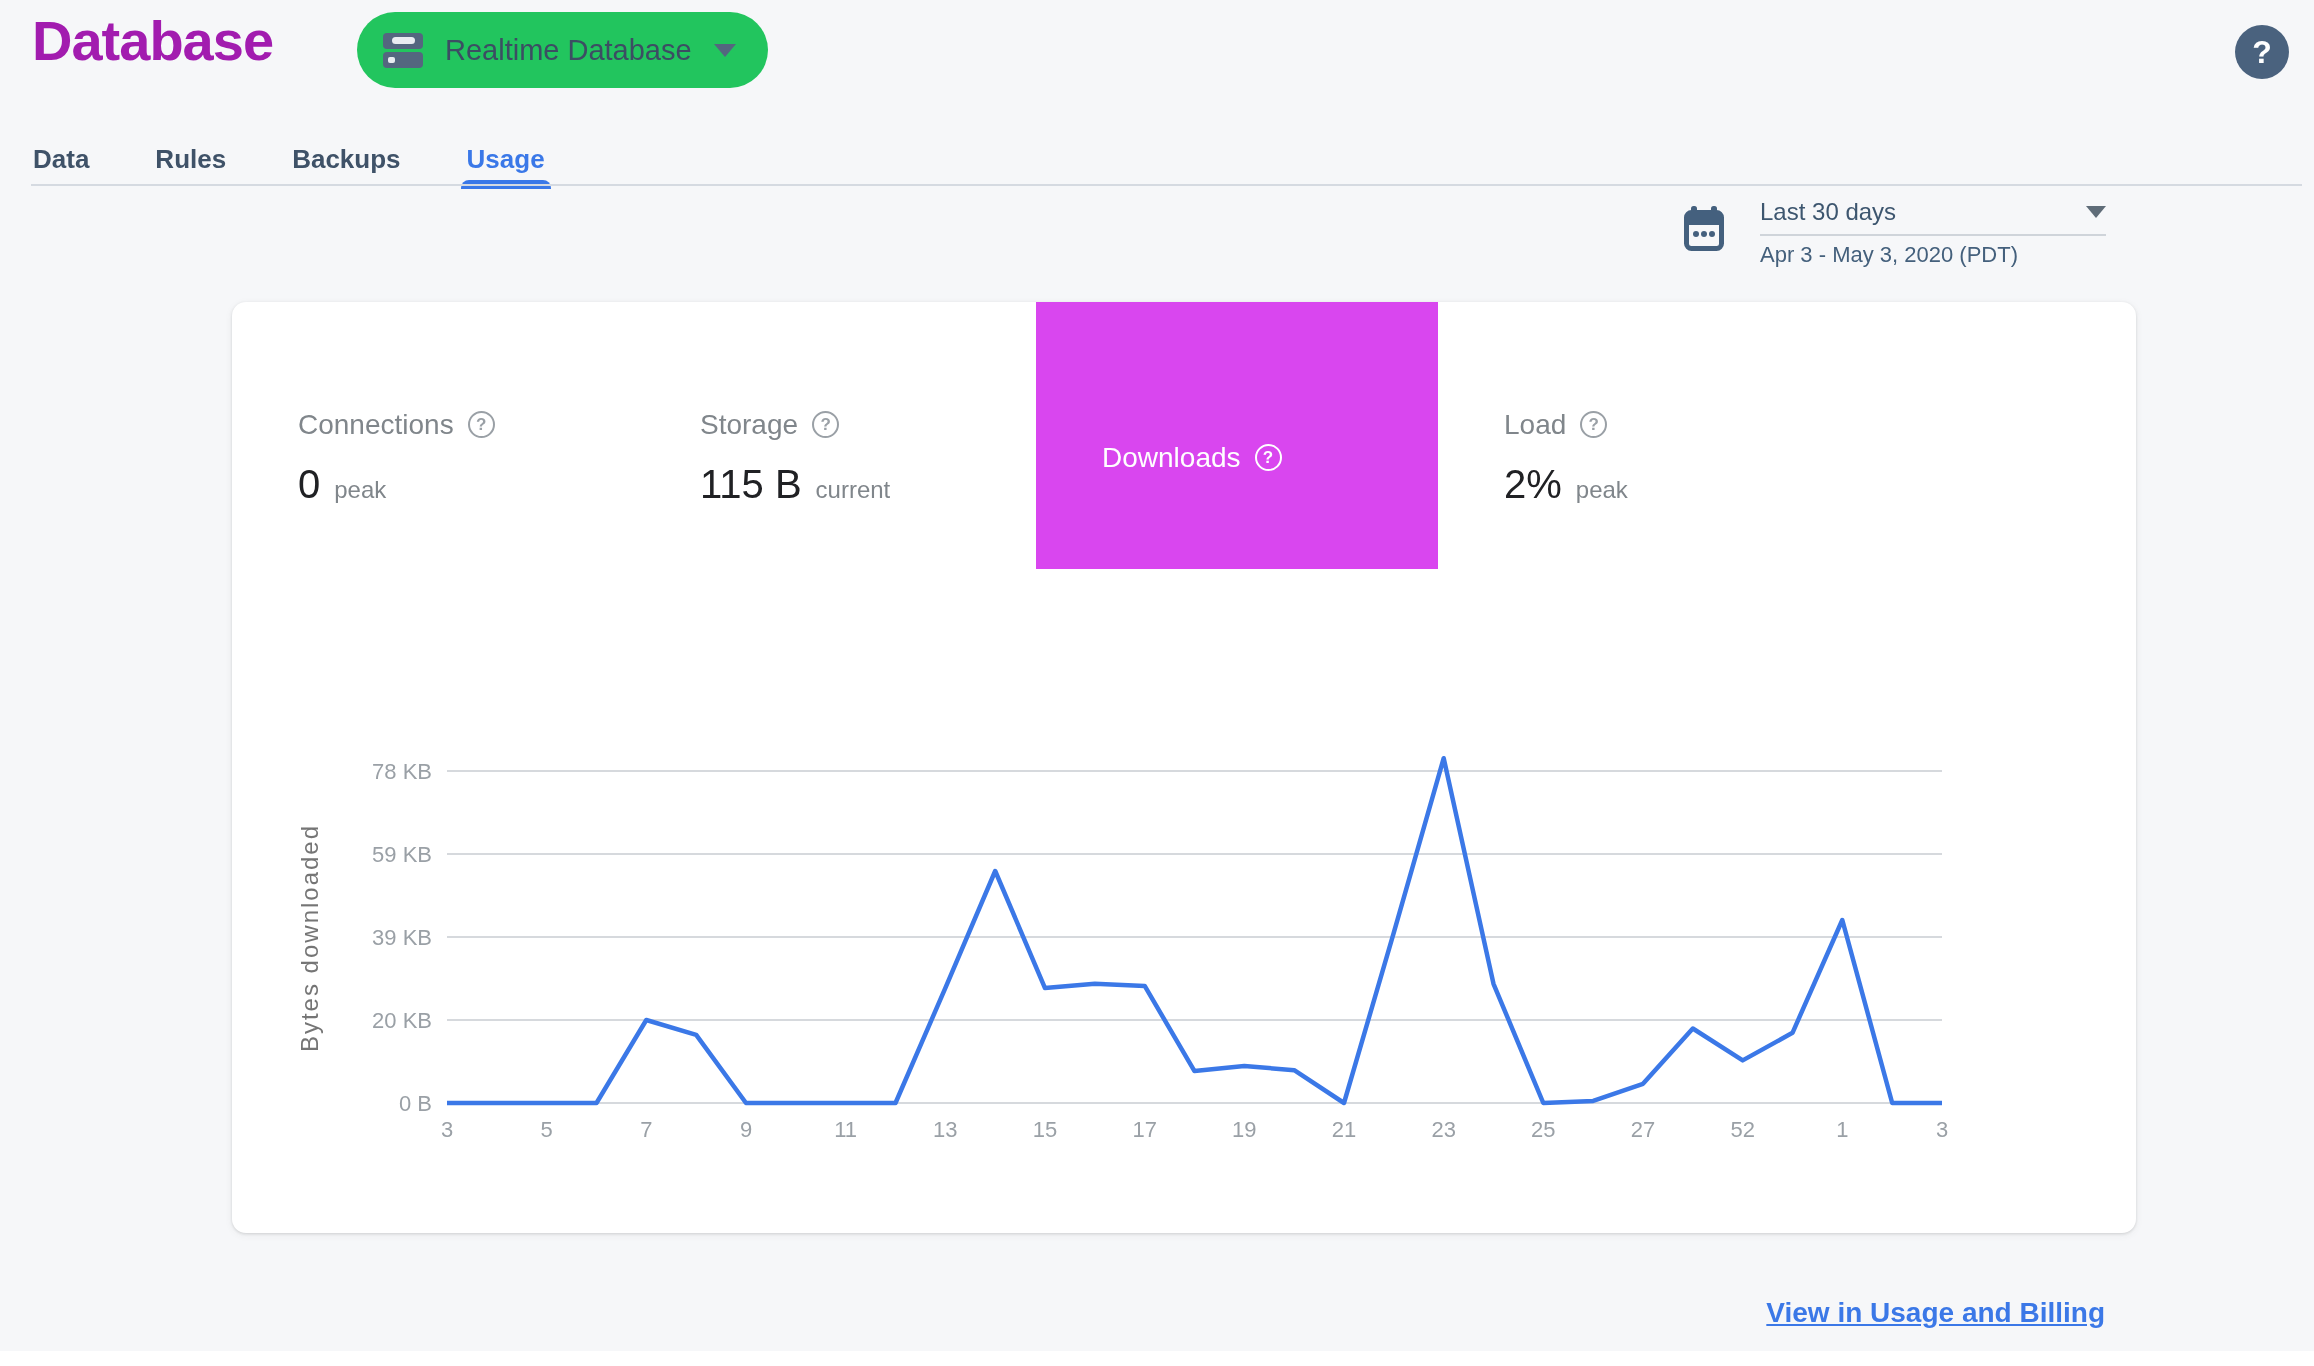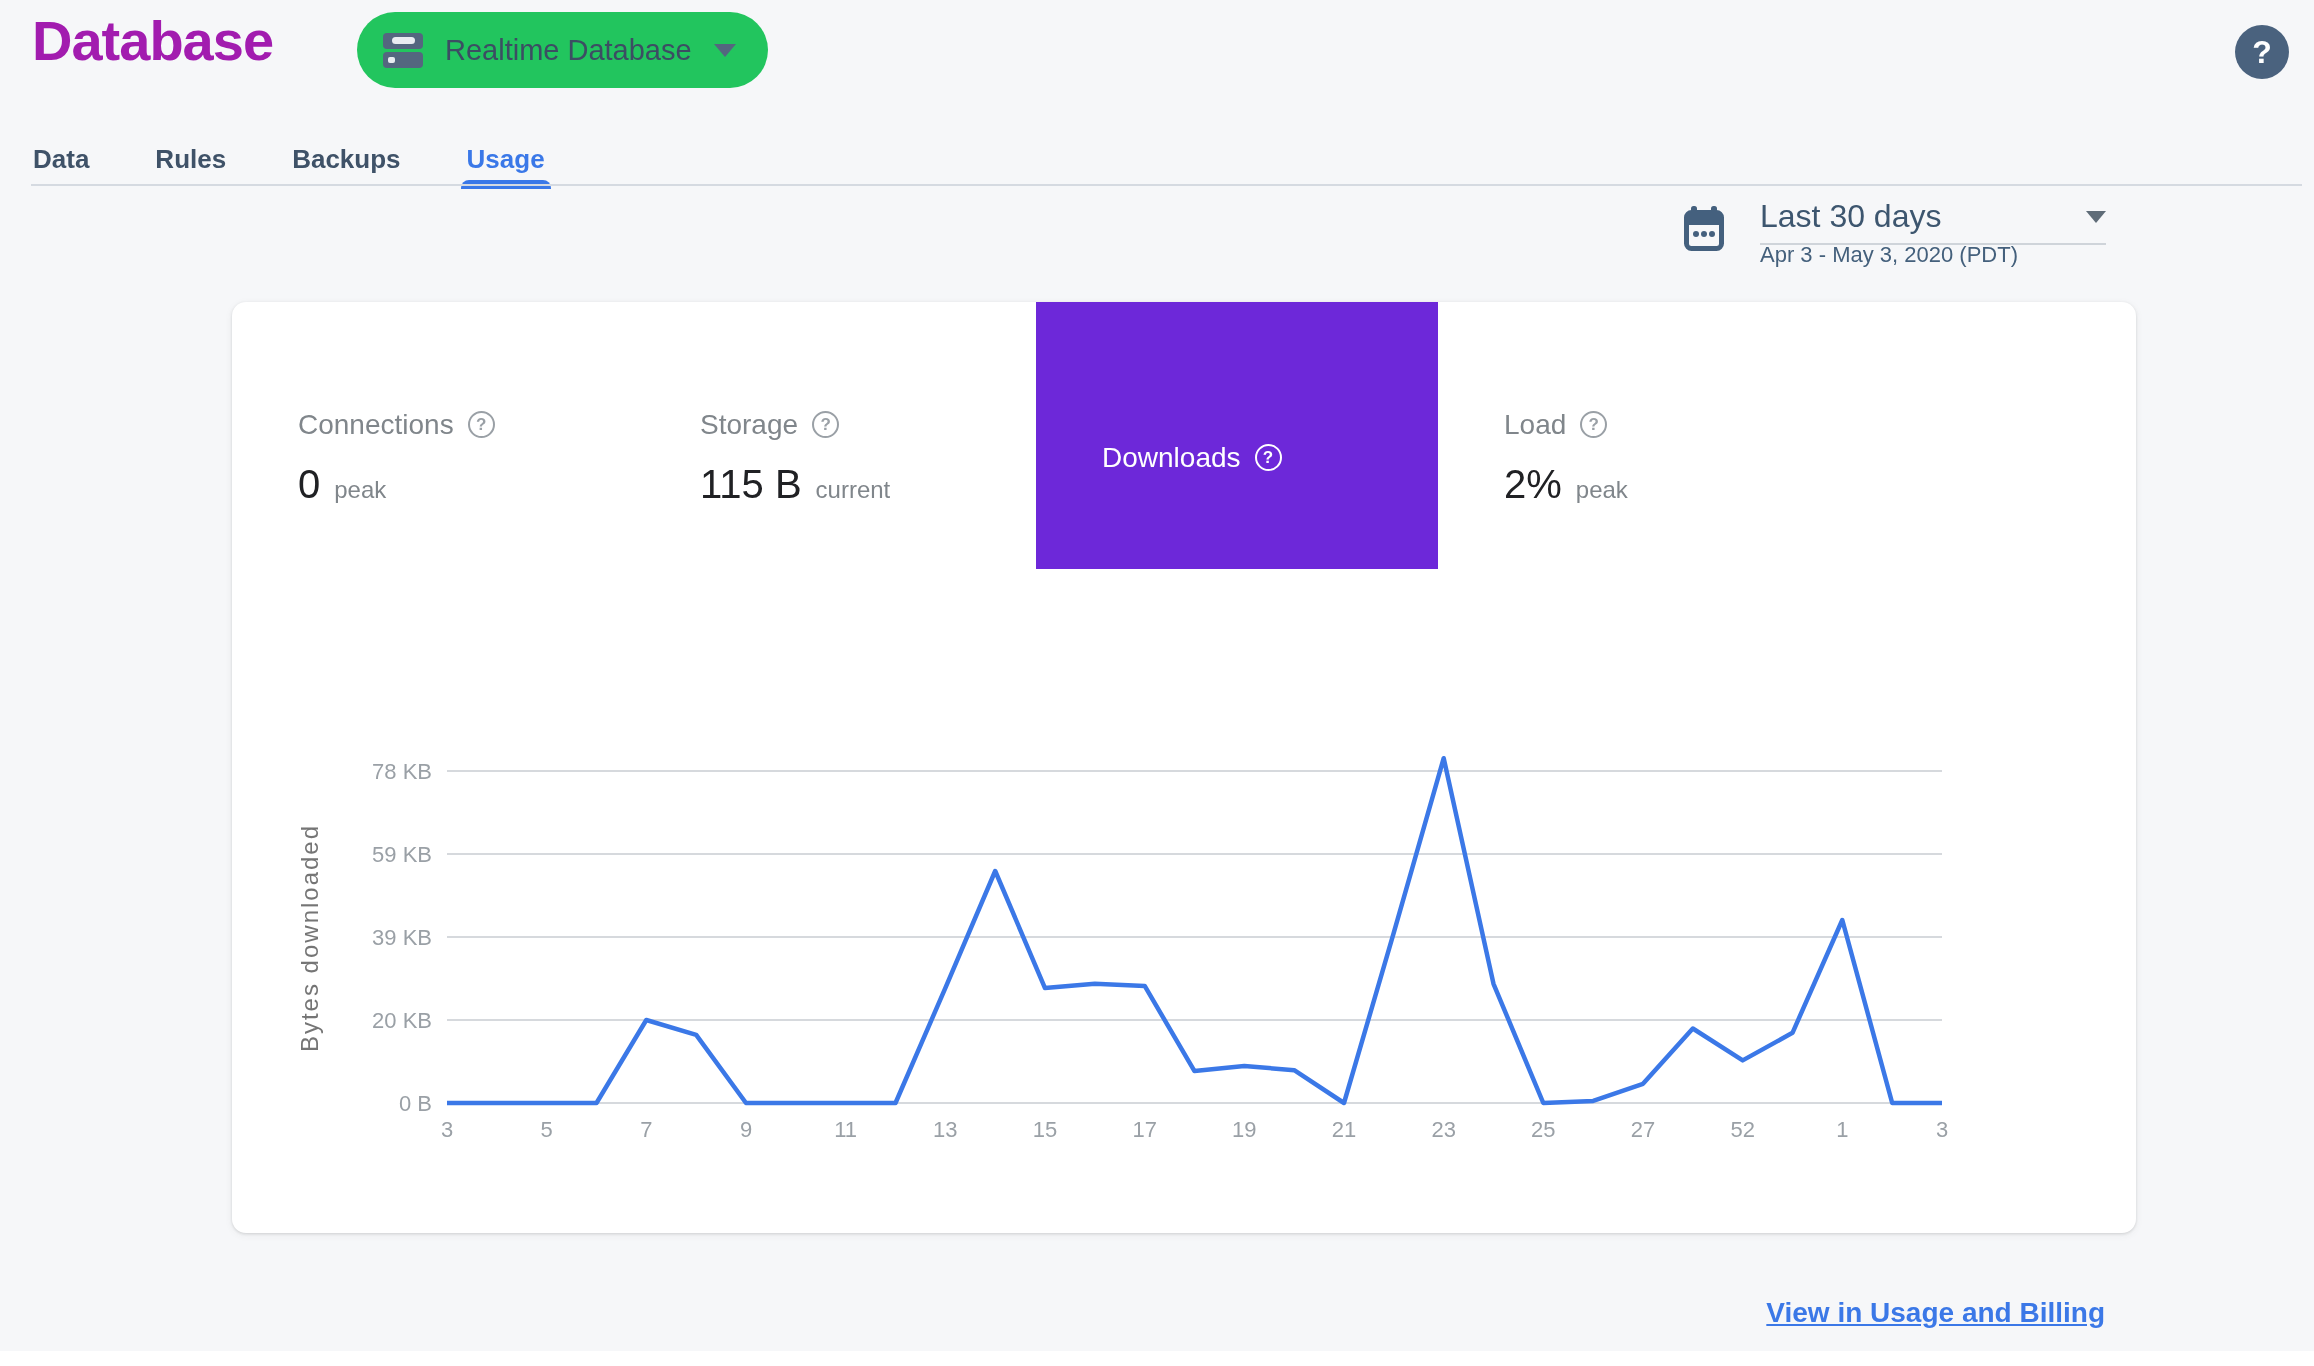--- a/index.html
+++ b/index.html
@@ -55,35 +55,35 @@
     background:#d5dae1;
   }
   
   .date-range { position:absolute; left:1684px; top:198px; cursor:pointer; }
   .cal-icon { position:absolute; left:0; top:8px; }
   .dr-main {
     position:absolute; left:76px; top:0; width:346px;
     display:flex; align-items:center; justify-content:space-between;
     border-bottom:2px solid #cfd4da; padding-bottom:8px;
   }
-  .dr-label { font-size:32px; font-weight:500; color:#3d566f; }
+  .dr-label { font-size:24px; font-weight:500; color:#3d566f; }
   .dr-caret { border-top-color:#5f6c78; border-left-width:10px; border-right-width:10px; border-top-width:12px; }
   .dr-sub { position:absolute; left:76px; top:44px; font-size:22px; color:#44607c; white-space:nowrap; }
   
   .card {
     position:absolute; left:232px; top:302px; width:1904px; height:931px;
     background:#ffffff; border-radius:14px;
     box-shadow:0 1px 3px rgba(60,64,67,.18), 0 2px 8px rgba(60,64,67,.06);
   }
   .metric-row { position:absolute; left:0; top:0; display:flex; }
   .metric-tab {
     width:402px; height:267px; padding:44px 0 0 66px; cursor:pointer;
     background:transparent; border:none; text-align:left; font-family:inherit;
   }
-  .metric-tab.selected { background:#6d28d9; }
+  .metric-tab.selected { background:#d946ef; }
   .m-label-row { display:flex; align-items:center; gap:14px; }
   .m-label { font-size:28px; color:#80868b; }
   .m-help {
     width:27px; height:27px; border-radius:50%;
     border:2px solid #9aa0a6; color:#9aa0a6;
     font-size:17px; font-weight:700; line-height:23px; text-align:center;
     display:inline-block;
   }
   .m-value-row { margin-top:21px; display:flex; align-items:baseline; gap:14px; }
   .m-value { font-size:40px; font-weight:500; color:#202124; }

